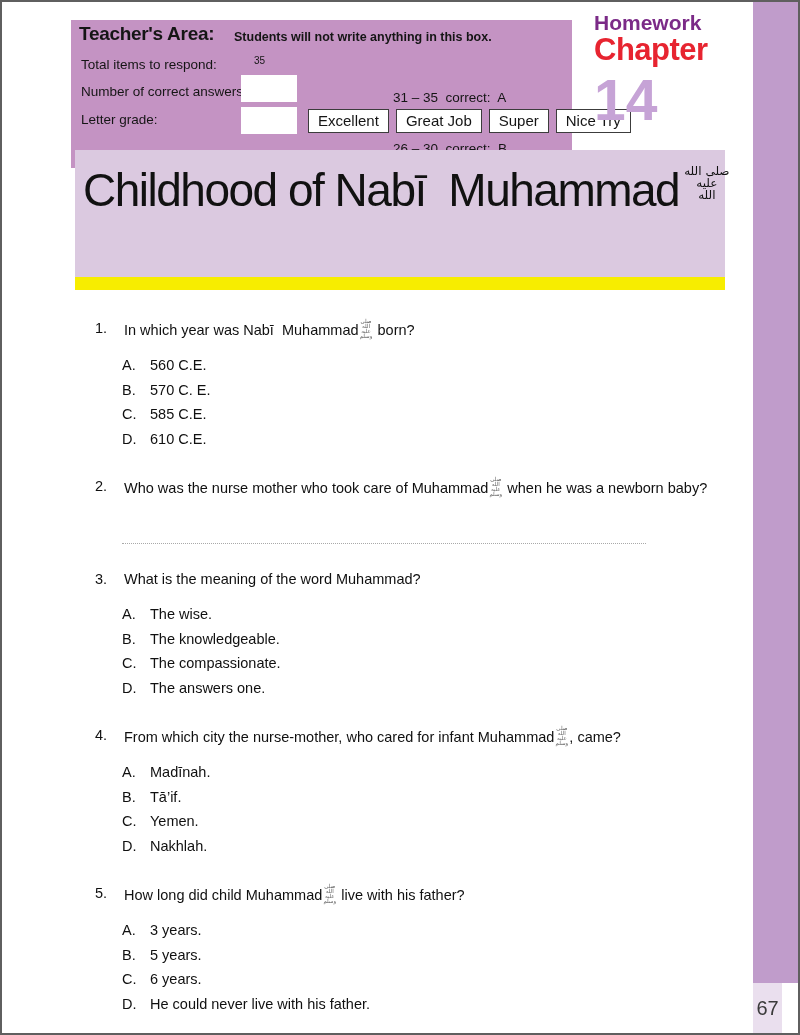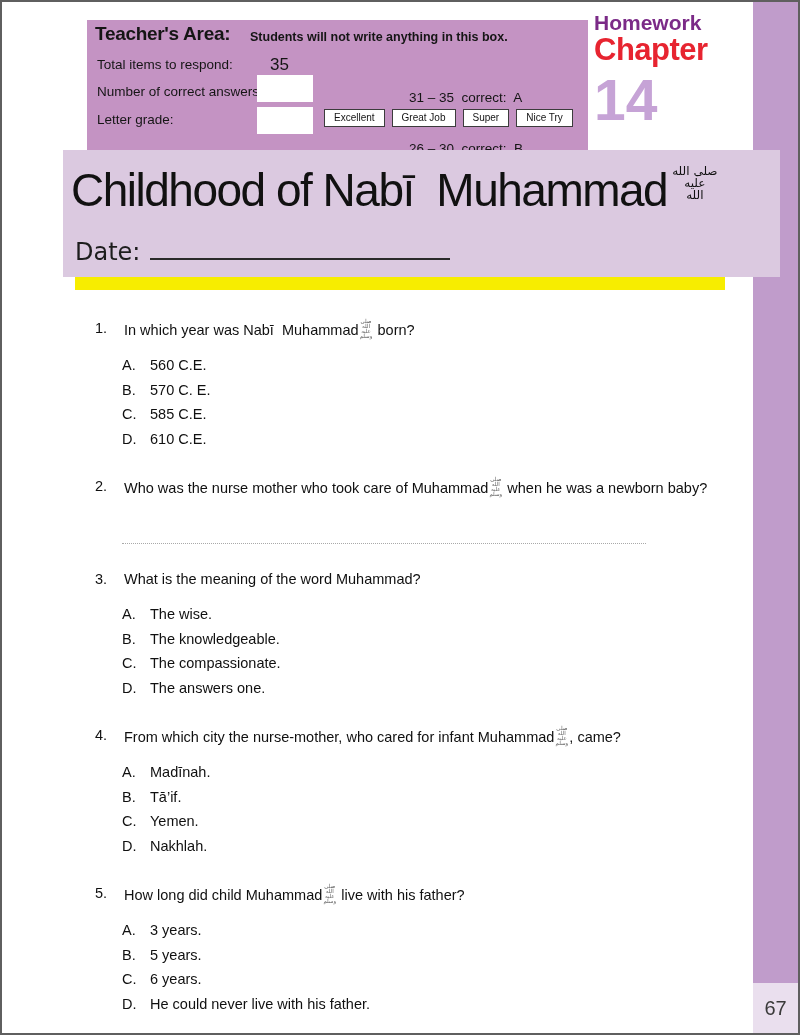--- a/index.html
+++ b/index.html
@@ -7,44 +7,44 @@
     --yellow:#f7ed00; --hw-purple:#7b2a87; --ch-red:#e72430; --num-lilac:#c6a3d6;
     --frame:#5f5f5f; --ink:#151515;
   }
   *{margin:0;padding:0;box-sizing:border-box;}
   html,body{width:800px;height:1035px;background:#fff;}
   body{font-family:"Liberation Sans",sans-serif;color:var(--ink);}
   .page{position:relative;width:800px;height:1035px;background:#fff;border:2px solid var(--frame);overflow:hidden;}
 
   
   .side-strip{position:absolute;left:751px;top:0;width:45px;height:981px;background:var(--strip);}
-  .page-num-box{position:absolute;left:751px;top:981px;width:45px;height:50px;background:var(--pgbox);
+  .page-num-box{position:absolute;left:751px;top:981px;width:29px;height:50px;background:var(--pgbox);
     display:flex;align-items:center;justify-content:center;font-size:20px;color:#3a3a3a;}
 
   
-  .teacher{position:absolute;left:85px;top:18px;width:501px;height:148px;background:var(--teacher-bg);}
+  .teacher{position:absolute;left:69px;top:18px;width:501px;height:148px;background:var(--teacher-bg);}
   .teacher-heading{position:absolute;left:8px;top:3px;font-size:19px;font-weight:bold;letter-spacing:-0.3px;}
   .teacher-note{position:absolute;left:163px;top:10px;font-size:12.5px;font-weight:bold;}
   .t-label{position:absolute;left:10px;font-size:13.5px;}
   .t-label.l0{top:37px;} .t-label.l1{top:64px;} .t-label.l2{top:92px;}
-  .t-value{position:absolute;left:183px;top:35px;font-size:17px;}
+  .t-value{position:absolute;left:183px;top:35px;font-size:10px;}
   .t-box{position:absolute;left:170px;width:56px;height:27px;background:#fff;}
   .t-box.b1{top:55px;} .t-box.b2{top:87px;}
   .scale{position:absolute;left:322px;top:35px;font-size:13.5px;line-height:17px;white-space:pre;}
   .stickers{position:absolute;left:237px;top:89px;display:flex;gap:7px;}
-  .sticker{background:#fff;border:1px solid #3c3c3c;font-size:10px;padding:2px 9px 3px;white-space:nowrap;}
+  .sticker{background:#fff;border:1px solid #3c3c3c;font-size:15px;padding:2px 9px 3px;white-space:nowrap;}
 
   
   .badge{position:absolute;left:592px;top:10px;width:152px;line-height:1.05;}
   .badge .hw{font-size:21px;font-weight:bold;color:var(--hw-purple);}
   .badge .ch{font-size:31px;font-weight:bold;color:var(--ch-red);letter-spacing:-0.5px;}
   .badge .n14{font-size:57px;font-weight:bold;color:var(--num-lilac);margin-top:4px;}
 
   
-  .band{position:absolute;left:61px;top:148px;width:717px;height:127px;background:var(--band-bg);}
+  .band{position:absolute;left:73px;top:148px;width:650px;height:127px;background:var(--band-bg);}
   .band h1{position:absolute;left:8px;top:13px;font-size:46px;font-weight:normal;letter-spacing:-1.5px;
     white-space:pre;color:#111;display:flex;align-items:flex-start;}
   .saw-big{display:inline-block;direction:rtl;font-family:"DejaVu Sans",sans-serif;font-size:12px;
     line-height:1.0;text-align:center;margin-left:5px;margin-top:2px;font-weight:normal;letter-spacing:0;}
   .date-row{position:absolute;left:12px;top:88px;font-family:"DejaVu Sans",sans-serif;font-size:24px;color:#1d1d1d;}
   .date-line{display:inline-block;width:300px;border-bottom:2px solid #2a2a2a;height:22px;margin-left:10px;}
   .yellow-bar{position:absolute;left:73px;top:275px;width:650px;height:13px;background:var(--yellow);}
 
   
   .questions{position:absolute;left:73px;top:301px;width:652px;font-size:14.5px;color:#101010;}
@@ -97,23 +97,20 @@
   </div>
 
   <div class="badge">
     <div class="hw">Homework</div>
     <div class="ch">Chapter</div>
     <div class="n14">14</div>
   </div>
 
   <div class="band">
     <h1><span>Childhood of Nabī  Muhammad</span><span class="saw-big"><span>صلى الله</span><br><span>عليه</span><br><span>الله</span></span></h1>
-    <div class="date-row">
-      <span>Date:</span><span class="date-line"></span>
-    </div>
   </div>
   <div class="yellow-bar"></div>
 
   <div class="questions">
     <div class="q">
       <div class="q-row">
         <span class="q-num">1.</span>
         <span class="q-text">In which year was Nabī  Muhammad<span class="saw">صلى الله عليه وسلم</span> born?</span>
       </div>
       <div class="opts">

